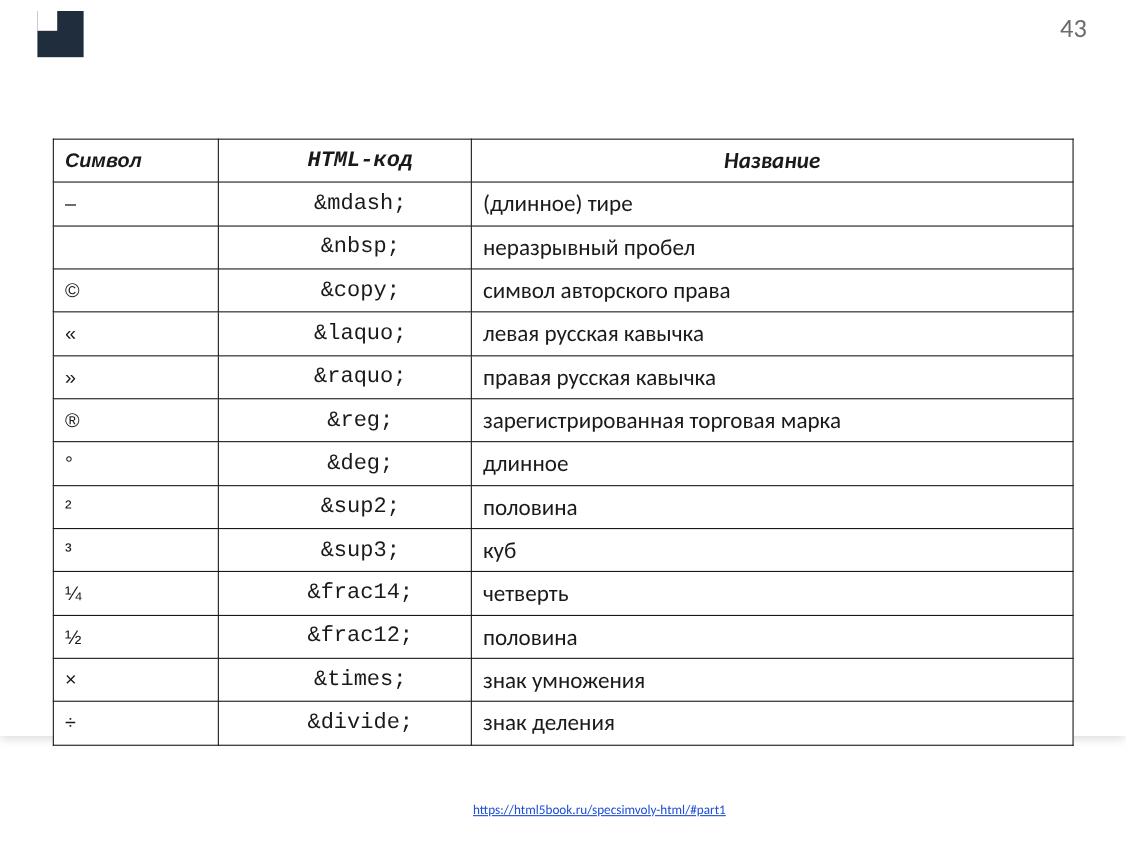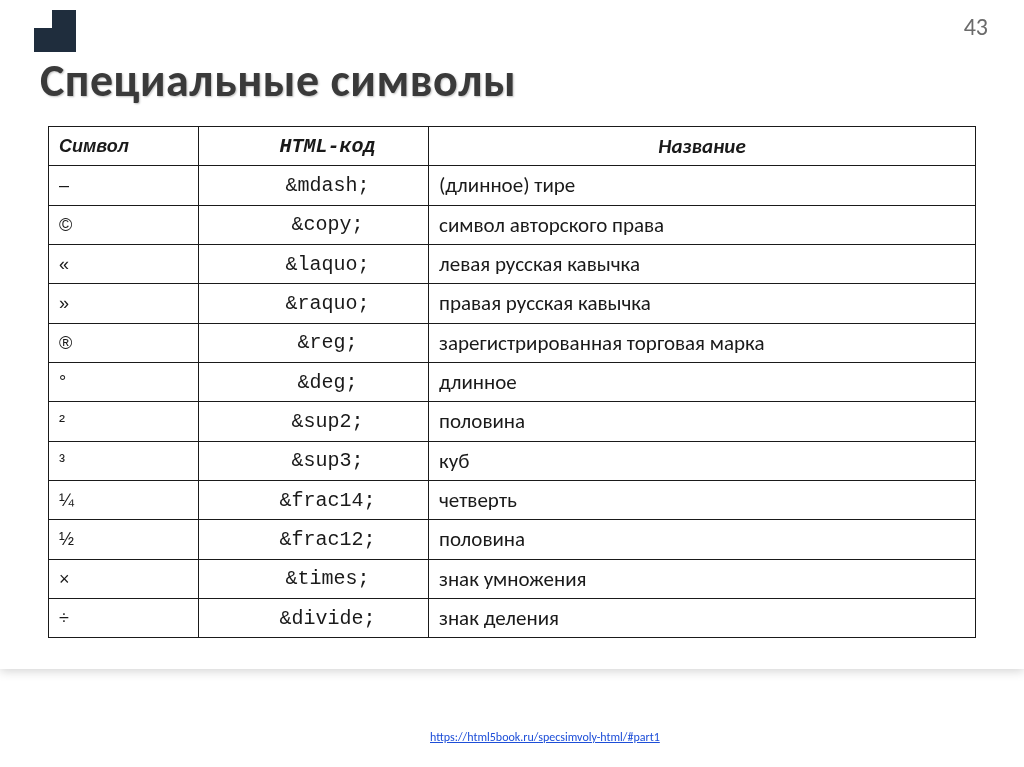--- a/index.html
+++ b/index.html
@@ -72,36 +72,40 @@
 </style>
 </head>
 <body>
 
 <div class="slide">
 
   <div class="accent"></div>
 
   <div class="pagenum">43</div>
 
-  <h1 class="title">Специальные символы</h1>
 
   <div class="tablewrap">
     <table>
       <thead>
         <tr>
           <th class="c-sym">Символ</th>
           <th class="c-code">HTML-код</th>
           <th class="c-name" style="text-align:center">Название</th>
         </tr>
       </thead>
       <tbody id="tbody">
           <tr>
             <td class="c-sym">–</td>
             <td class="c-code">&amp;mdash;</td>
             <td class="c-name">(длинное) тире</td>
+          </tr>
+          <tr>
+            <td class="c-sym"></td>
+            <td class="c-code">&amp;nbsp;</td>
+            <td class="c-name">неразрывный пробел</td>
           </tr>
           <tr>
             <td class="c-sym">©</td>
             <td class="c-code">&amp;copy;</td>
             <td class="c-name">символ авторского права</td>
           </tr>
           <tr>
             <td class="c-sym">«</td>
             <td class="c-code">&amp;laquo;</td>
             <td class="c-name">левая русская кавычка</td>

